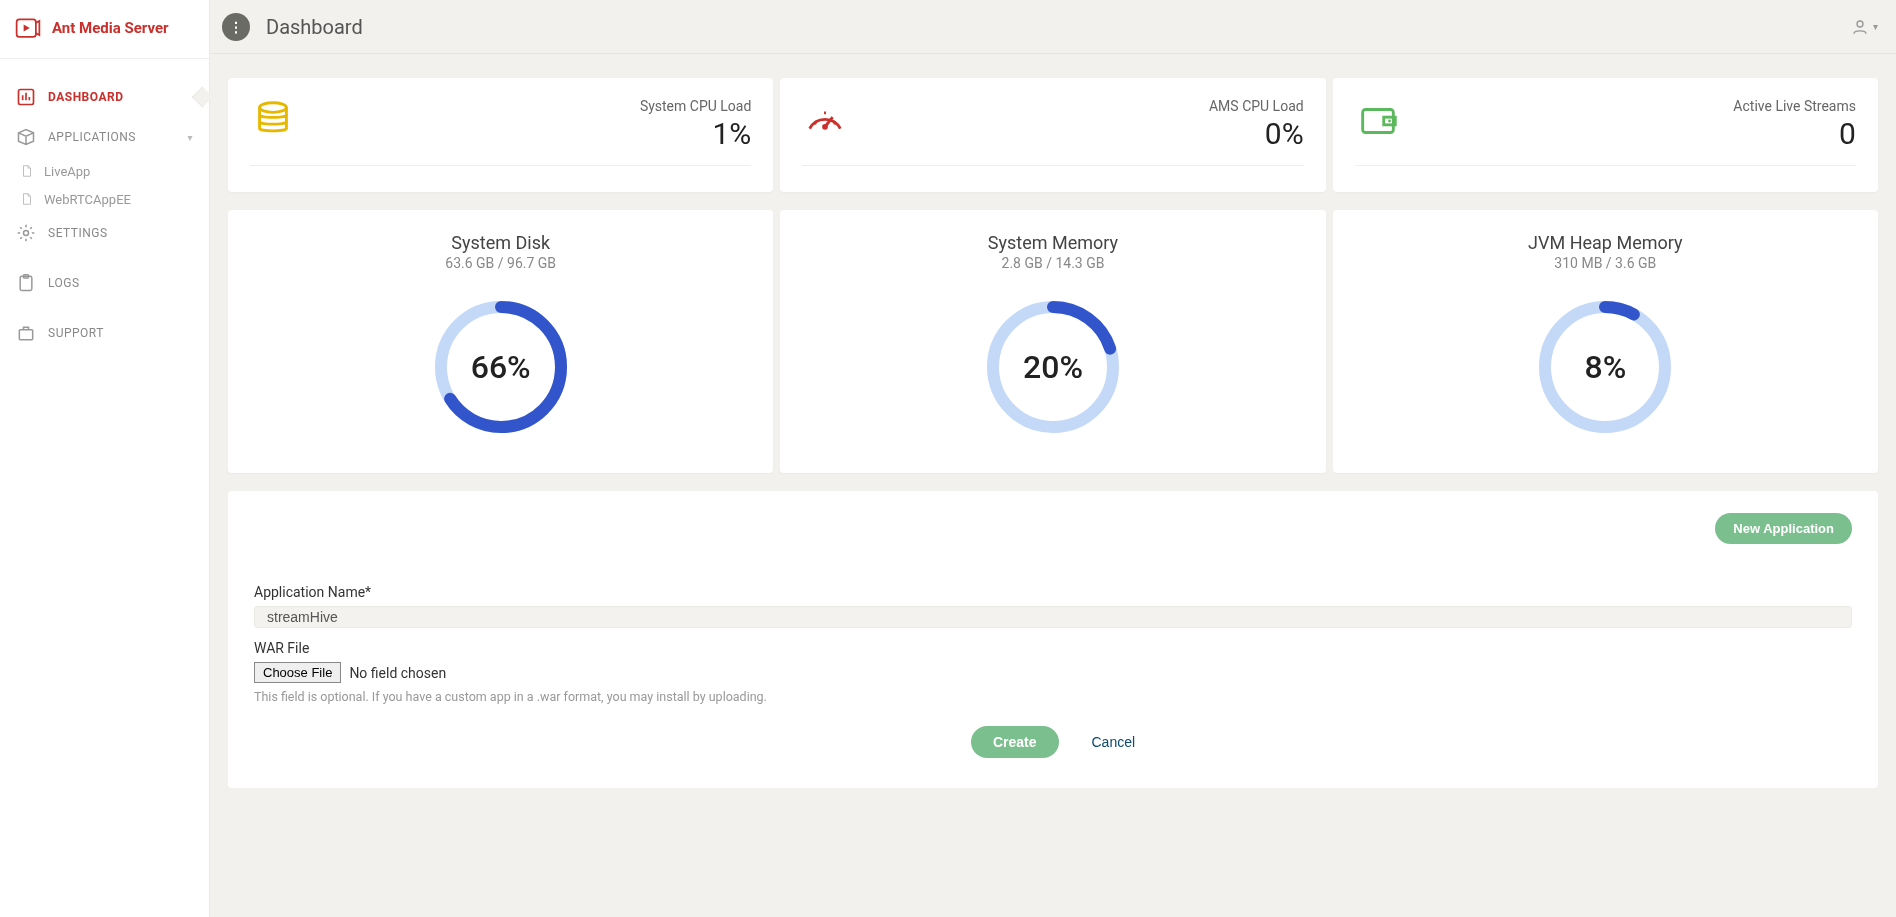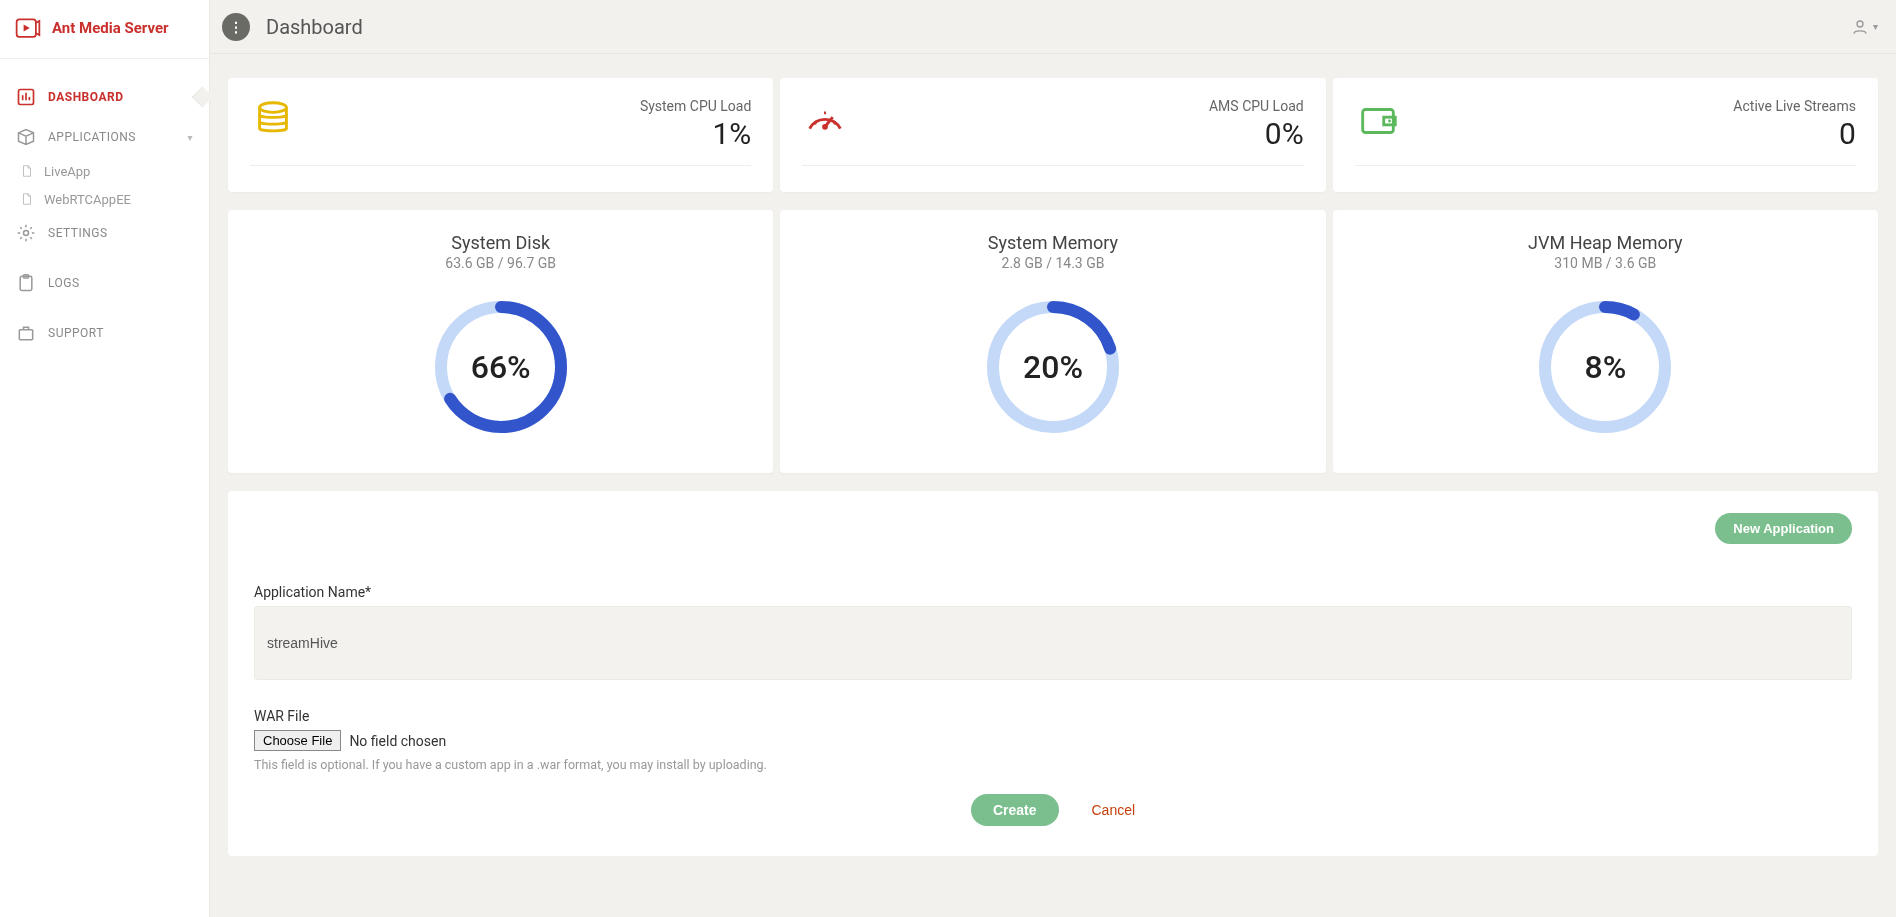--- a/index.html
+++ b/index.html
@@ -105,29 +105,29 @@
 
 .panel { background:#fff; border-radius:4px; padding:22px 26px 30px 26px; }
 .panel-top { display:flex; justify-content:flex-end; margin-bottom:40px;}
 .btn-green {
   background:#7bbf8e; color:#fff; border:none; border-radius:18px;
   padding:8px 18px; font-size:13px; font-weight:600; cursor:pointer;
 }
 .form-label { font-size:14px; color:#333; margin-bottom:6px; display:block; }
 .form-input {
   width:100%; background:#f3f2ee; border:1px solid #eceae4; border-radius:3px;
-  padding:28px 12px; font-size:14px; color:#555; margin-bottom:28px;
+  padding:2px 12px; font-size:14px; color:#555; margin-bottom:12px;
 }
 .file-row { display:flex; align-items:center; gap:8px; margin-bottom:6px;}
 .file-btn { background:#efefef; border:1px solid #888; padding:2px 8px; font-size:13px; cursor:pointer;}
 .file-text { font-size:14px; color:#333; }
 .help-text { color:#999; font-size:12.5px; margin-bottom:22px;}
 .form-actions { display:flex; justify-content:center; align-items:center; gap:33px; }
 .btn-create { background:#7bbf8e; color:#fff; border:none; border-radius:18px; padding:8px 22px; font-size:14px; font-weight:600; cursor:pointer;}
-.link-cancel { color:#c2410c; background:none; border:none; font-size:14px; cursor:pointer; }
+.link-cancel { color:#0c4a6e; background:none; border:none; font-size:14px; cursor:pointer; }
 </style>
 </head>
 <body>
 
 <div class="app">
 
   <aside class="sidebar">
     <div class="brand">
       <svg class="brand-logo" viewBox="0 0 32 32">
         <rect x="3" y="6" width="22" height="20" rx="3" fill="none" stroke="#c9302c" stroke-width="2"></rect>

